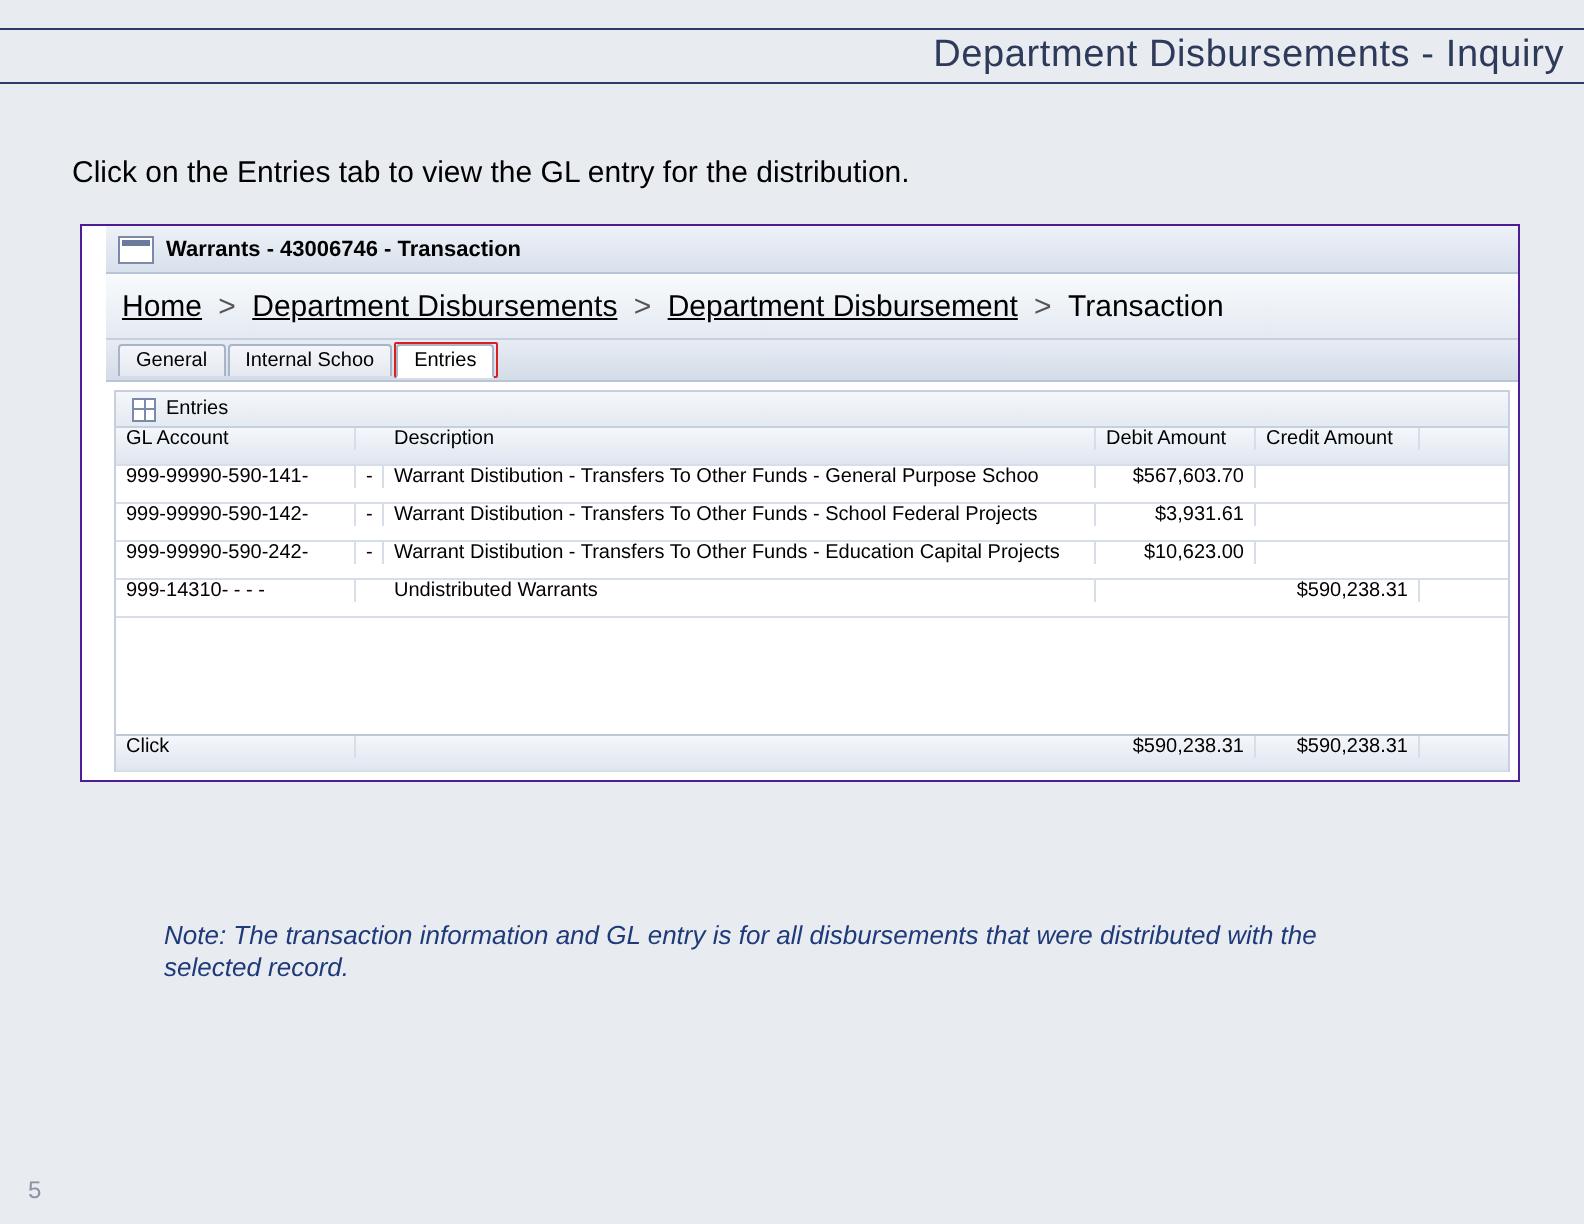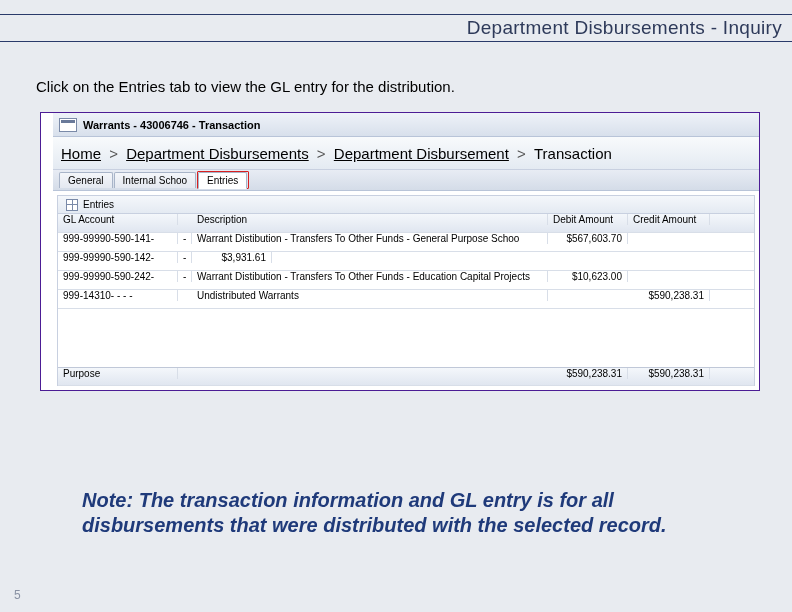--- a/index.html
+++ b/index.html
@@ -171,26 +171,26 @@
   .ss-grid .c-debit{ width: 80px; text-align: right; }
   .ss-grid .c-credit{ width: 82px; text-align: right; }
   .ss-grid .c-x    { width: 8px; }
   .ss-grid .gh .c-debit, .ss-grid .gh .c-credit { text-align: left; }
   .ss-grid .blank {
     height: 58px;
     background: #fff;
   }
   .note {
     position: absolute;
-    top: 488px;
+    top: 460px;
     left: 82px;
     width: 620px;
-    font-size: 20px;
+    font-size: 13px;
     font-style: italic;
-    font-weight: bold;
+    font-weight: normal;
     color: #1f3a7a;
     line-height: 1.25;
   }
   .page-num {
     position: absolute;
     bottom: 10px;
     left: 14px;
     font-size: 12px;
     color: #8a92a4;
   }
@@ -254,20 +254,21 @@
       <div class="c c-debit">$567,603.70</div>
       <div class="c c-credit"></div>
       <div class="c c-x"></div>
         <div class="c c-x"></div>
         <div class="c c-x"></div>
         <div class="c c-x"></div>
     </div>
     <div class="gr">
       <div class="c c-gl">999-99990-590-142-</div>
       <div class="c c-dash">-</div>
+      <div class="c c-desc">Warrant Distibution - Transfers To Other Funds - School Federal Projects</div>
       <div class="c c-debit">$3,931.61</div>
       <div class="c c-credit"></div>
       <div class="c c-x"></div>
         <div class="c c-x"></div>
         <div class="c c-x"></div>
         <div class="c c-x"></div>
     </div>
     <div class="gr">
       <div class="c c-gl">999-99990-590-242-</div>
       <div class="c c-dash">-</div>
@@ -287,21 +288,21 @@
       <div class="c c-credit">$590,238.31</div>
       <div class="c c-x"></div>
         <div class="c c-x"></div>
         <div class="c c-x"></div>
         <div class="c c-x"></div>
     </div>
 
     <div class="blank"></div>
 
     <div class="gt">
-      <div class="c c-gl">Purpose</div>
+      <div class="c c-gl">Click</div>
       <div class="c c-dash"></div>
       <div class="c c-desc"></div>
       <div class="c c-debit">$590,238.31</div>
       <div class="c c-credit">$590,238.31</div>
       <div class="c c-x"></div>
         <div class="c c-x"></div>
         <div class="c c-x"></div>
         <div class="c c-x"></div>
     </div>
   </div>

